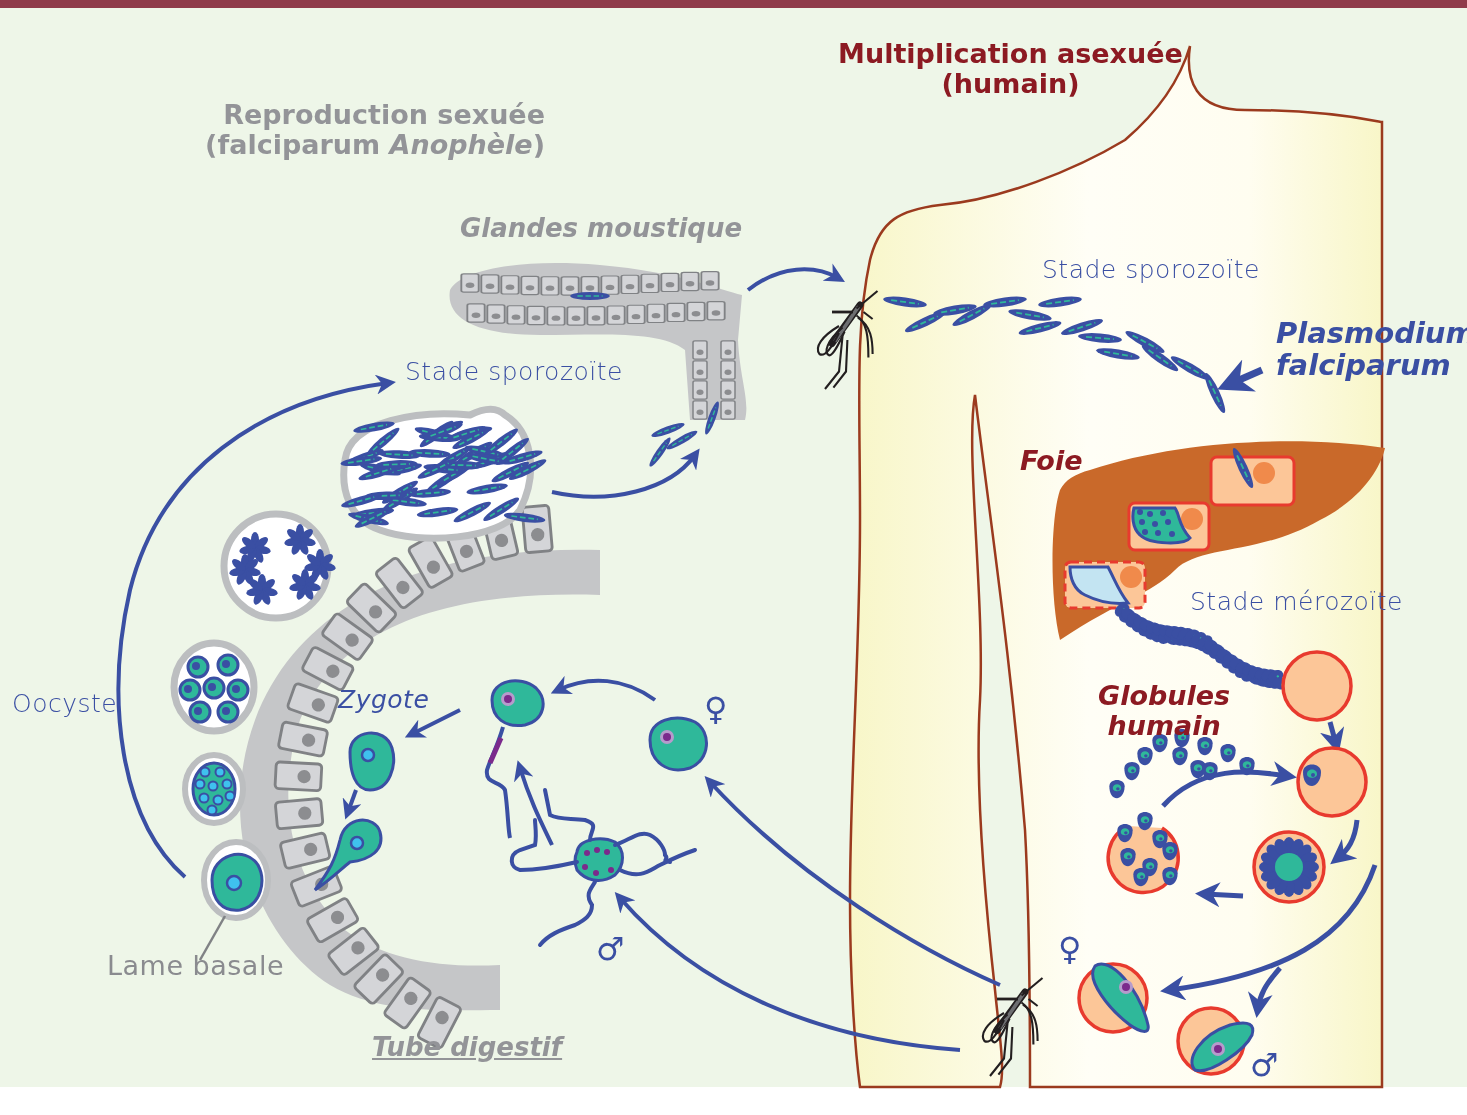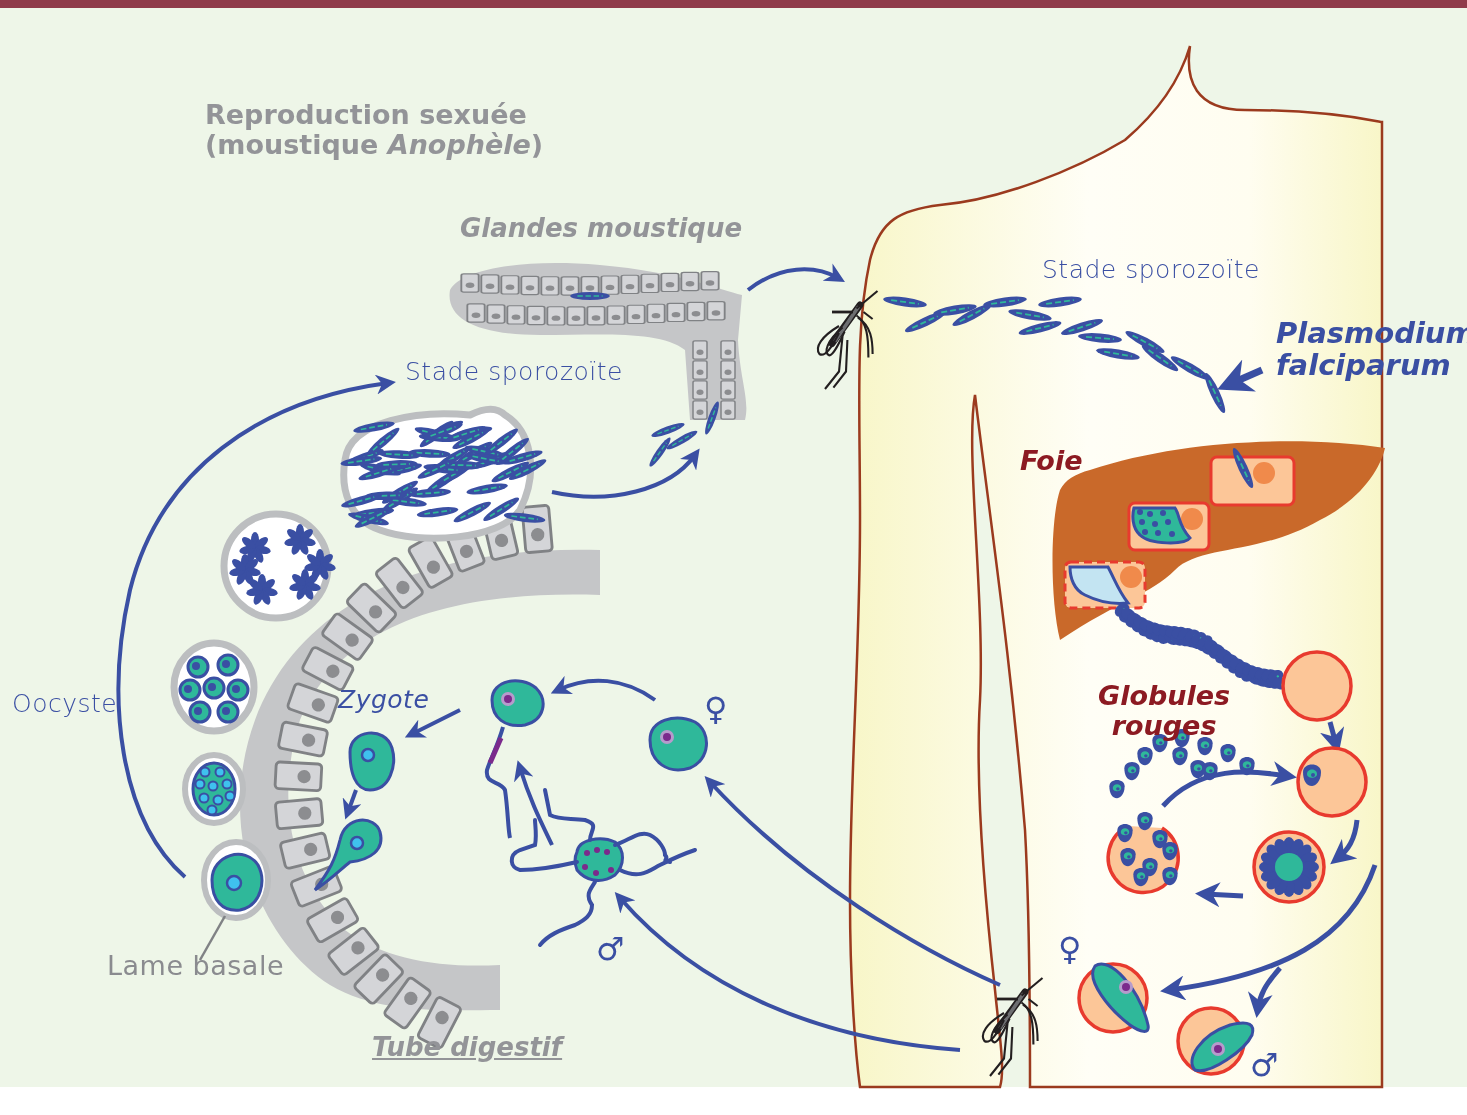--- a/index.html
+++ b/index.html
@@ -1,19 +1,19 @@
 <!DOCTYPE html>
 <html><head>
 <meta charset="utf-8">
 <style>
   html, body { margin: 0; padding: 0; background: #ffffff; }
   body { width: 1467px; height: 1115px; position: relative; overflow: hidden; font-family: "DejaVu Sans", sans-serif; }
   #stage { position: absolute; left: 0; top: 0; width: 1467px; height: 1115px; }
   .lbl { position: absolute; white-space: nowrap; line-height: 1.1; }
-  .title-gray { color: #939498; font-weight: bold; font-size: 27px; text-align: left; }
+  .title-gray { color: #939498; font-weight: bold; font-size: 27px; text-align: right; }
   .title-red  { color: #8c1a22; font-weight: bold; font-size: 27px; text-align: center; }
   .it-gray { color: #939498; font-weight: bold; font-style: italic; font-size: 26px; }
   .it-red  { color: #8c1a22; font-weight: bold; font-style: italic; font-size: 27px; margin-top: 18px; }
   .it-blue { color: #3a4fa3; font-weight: bold; font-style: italic; font-size: 29px; }
   .thin-blue { color: #3a4fa3; font-size: 25px; font-weight: 300; letter-spacing: 0.5px; }
   .thin-gray { color: #8a8b8f; font-size: 27px; letter-spacing: 0.5px; }
   .sym-blue { color: #3a4fa3; font-size: 32px; }
 </style>
 </head>
 <body>
@@ -509,34 +509,39 @@
       <path d="M595,882 C590,890 585,895 592,905 C592,915 585,920 575,925 C560,930 548,935 540,945"></path>
     </g>
   </g>
   <path d="M960,1050 C820,1040 700,990 620,898" stroke="#3a4fa3" stroke-width="4" fill="none" marker-end="url(#ah)"></path>
   <path d="M1000,985 C920,950 800,880 710,782" stroke="#3a4fa3" stroke-width="4" fill="none" marker-end="url(#ah)"></path>
 </svg>
 
 
 <div class="lbl title-gray" style="left:205px; top:100px; width:340px;">
   <div>Reproduction sexuée</div>
-  <div><span>(moustique </span><i>Anophèle</i><span>)</span></div>
+  <div><span>(falciparum </span><i>Anophèle</i><span>)</span></div>
+</div>
+<div class="lbl title-red" style="left:838px; top:39px; width:345px;">
+  <div>Multiplication asexuée</div>
+  <div>(humain)</div>
 </div>
 
 <div class="lbl it-gray" style="left:460px; top:214px;">Glandes moustique</div>
 <div class="lbl thin-blue" style="left:405px; top:358px;">Stade sporozoïte</div>
 <div class="lbl thin-blue" style="left:1042px; top:256px;">Stade sporozoïte</div>
 <div class="lbl it-blue" style="left:1276px; top:318px;">
   <div>Plasmodium</div>
   <div>falciparum</div>
 </div>
 <div class="lbl it-red" style="left:1020px; top:428px;">Foie</div>
+<div class="lbl thin-blue" style="left:1190px; top:588px;">Stade mérozoïte</div>
 <div class="lbl it-red" style="left:1098px; top:663px; text-align:center;">
   <div>Globules</div>
-  <div>rouges</div>
+  <div>humain</div>
 </div>
 <div class="lbl thin-blue" style="left:12px; top:690px;">Oocyste</div>
 <div class="lbl thin-blue" style="left:338px; top:686px;font-style:italic;">Zygote</div>
 <div class="lbl thin-gray" style="left:107px; top:951px;">Lame basale</div>
 <div class="lbl it-gray" style="left:372px; top:1033px;text-decoration:underline;">Tube digestif</div>
 
 <div class="lbl sym-blue" style="left:704px; top:692px;">♀</div>
 <div class="lbl sym-blue" style="left:596px; top:932px;">♂</div>
 <div class="lbl sym-blue" style="left:1058px; top:932px;">♀</div>
 <div class="lbl sym-blue" style="left:1250px; top:1048px;">♂</div>

